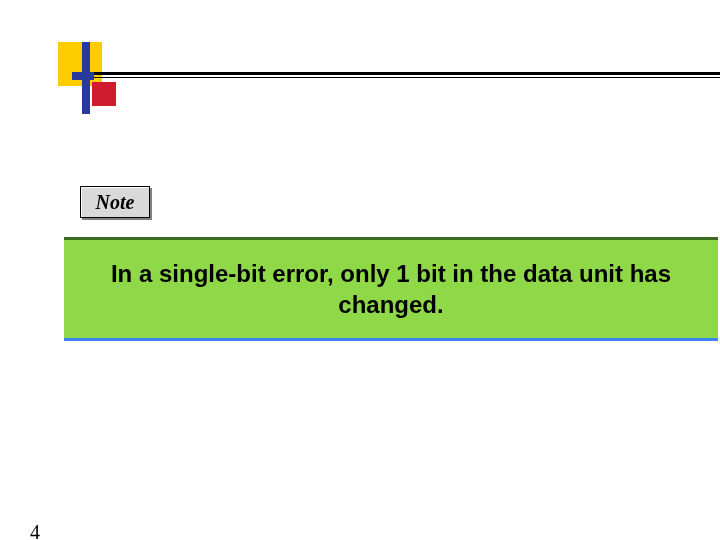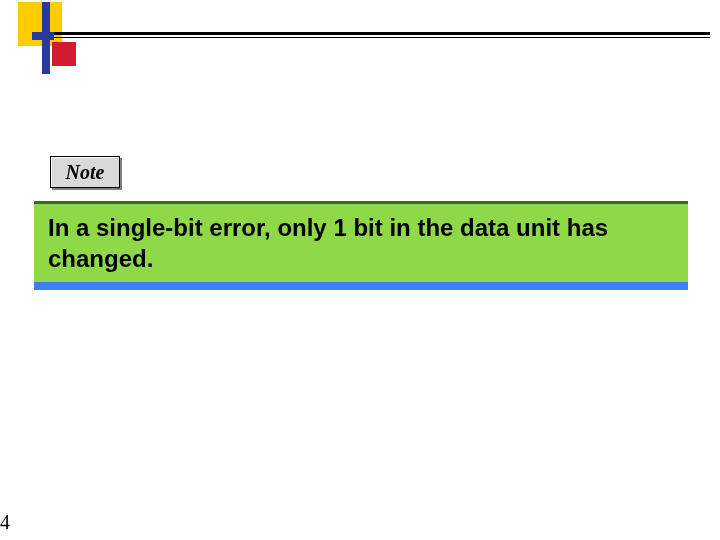--- a/index.html
+++ b/index.html
@@ -1,16 +1,16 @@
 <!DOCTYPE html>
 <html><head>
   <meta charset="utf-8">
   <style>
     * {
-      margin: 0;
+      margin: 10px;
       padding: 0;
       box-sizing: border-box;
     }
     body {
       width: 720px;
       height: 540px;
       background: #ffffff;
       position: relative;
       font-family: Arial, Helvetica, sans-serif;
       overflow: hidden;
@@ -85,28 +85,28 @@
     }
     .note-label {
       font-family: 'Times New Roman', Times, serif;
       font-style: italic;
       font-weight: bold;
       font-size: 20px;
       color: #000;
     }
     .green-banner {
       position: absolute;
-      top: 201px;
+      top: 207px;
       left: 34px;
       width: 654px;
       background: #8fd948;
       border-top: 3px solid #3a6b1e;
-      border-bottom: 8px solid #3b82f6;
+      border-bottom: 3px solid #3b82f6;
       padding: 8px 14px;
-      text-align: left;
+      text-align: center;
     }
     .banner-text {
       font-family: Arial, Helvetica, sans-serif;
       font-weight: bold;
       font-size: 24px;
       color: #000;
       line-height: 1.3;
     }
     .page-number {
       position: absolute;

